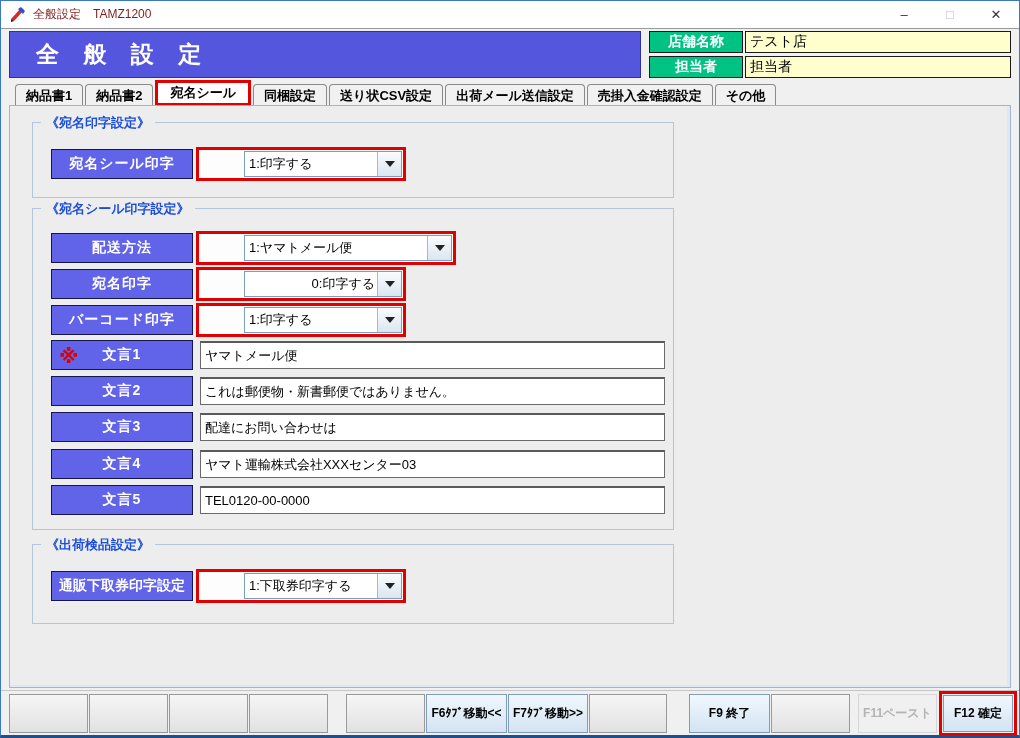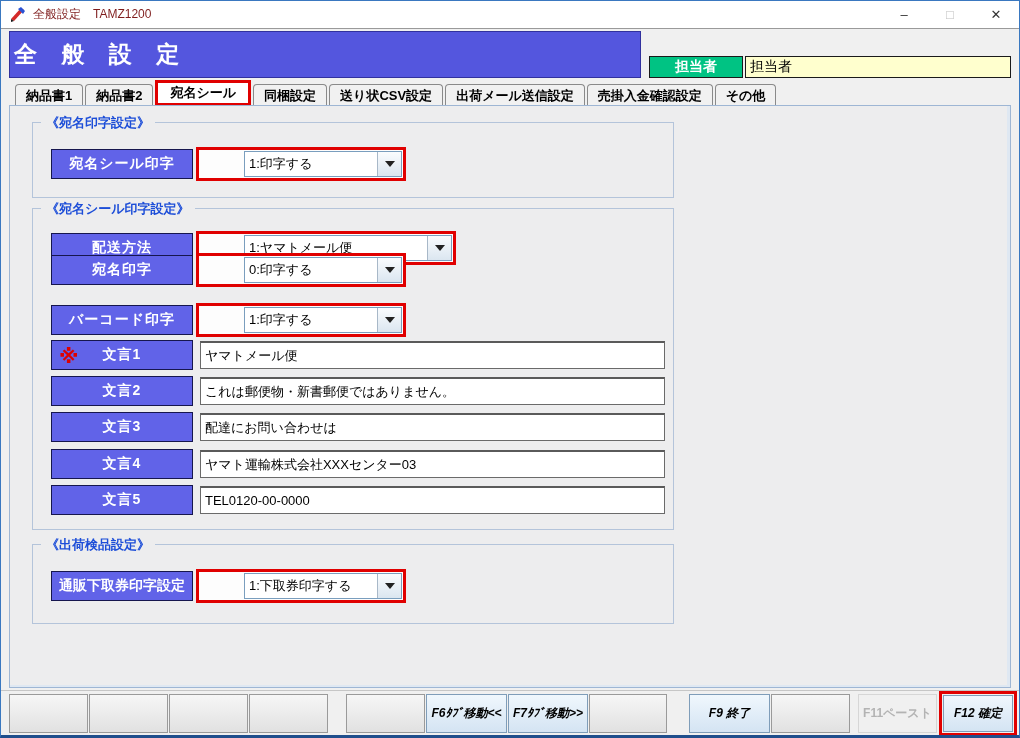--- a/index.html
+++ b/index.html
@@ -17,21 +17,21 @@
   .app-icon{ width:17px; height:17px; margin-right:7px; }
   .titlebar-text{ font-size:12px; color:#7f1d1d; }
   .caption-buttons{ position:absolute; right:0; top:0; height:27px; display:flex; }
   .cap-btn{ width:46px; height:27px; display:flex; align-items:center; justify-content:center;
     font-size:13px; color:#333; cursor:default; }
   .cap-btn.disabled{ color:#c0c0c0; }
   
   .header-title{
     position:absolute; top:30px; left:8px; width:632px; height:47px;
     background:#5456de; border:1px solid #31319e; color:#fff;
-    font-size:23px; font-weight:bold; letter-spacing:9px; line-height:45px; padding-left:4px;
+    font-size:23px; font-weight:bold; letter-spacing:9px; line-height:45px; padding-left:26px;
   }
   .info-row{ position:absolute; left:648px; right:8px; height:22px; display:flex; }
   .info-row.store{ top:30px; } .info-row.staff{ top:55px; }
   .info-label{
     width:94px; background:#00c383; border:1px solid #1a1a1a; color:#fff;
     font-size:14px; font-weight:bold; display:flex; align-items:center; justify-content:center;
     margin-right:2px;
   }
   .info-value{
     flex:1; background:#ffffce; border:1px solid #1a1a1a; color:#000;
@@ -90,21 +90,21 @@
   
   .fbar{
     position:absolute; left:0; right:0; bottom:0; height:45px; background:#f0f0f0;
     border-top:1px solid #c6c6c6;
   }
   .fbtn{
     position:absolute; top:3px; height:39px; display:flex; align-items:center; justify-content:center;
     font-size:12px; font-weight:bold; color:#000; cursor:default;
   }
   .fbtn.empty{ background:linear-gradient(#f6f6f6,#e1e1e1); border:1px solid #9a9a9a; }
-  .fbtn.key{ background:linear-gradient(#f0f7fd,#d4e4f3); border:1px solid #7f9db9;font-style:italic; }
+  .fbtn.key{ background:linear-gradient(#f0f7fd,#d4e4f3); border:1px solid #7f9db9; }
   .fbtn.disabled{ background:#f0f0f0; border:1px solid #d6d6d6; color:#b3b3b3; }
   .f12wrap{ position:absolute; top:0; left:938px; width:78px; height:45px;
     border:3px solid #e00000; display:flex; }
   .f12wrap .fbtn{ position:static; flex:1; height:auto; margin:1px; }
 </style>
 </head>
 <body>
 
 <div class="window">
 
@@ -116,20 +116,24 @@
     </svg>
     <span class="titlebar-text">全般設定　TAMZ1200</span>
     <div class="caption-buttons">
       <div class="cap-btn">–</div>
       <div class="cap-btn disabled">□</div>
       <div class="cap-btn">✕</div>
     </div>
   </div>
 
   <div class="header-title">全 般 設 定</div>
+  <div class="info-row store">
+    <div class="info-label">店舗名称</div>
+    <div class="info-value">テスト店</div>
+  </div>
   <div class="info-row staff">
     <div class="info-label">担当者</div>
     <div class="info-value">担当者</div>
   </div>
 
   <div class="tabstrip">
     <div class="tab">納品書1</div>
     <div class="tab">納品書2</div>
     <div class="tab active">宛名シール</div>
     <div class="tab">同梱設定</div>
@@ -160,21 +164,21 @@
       <div class="frow" style="top:22px;">
         <div class="flabel">配送方法</div>
         <div class="redbox">
           <div class="combo w208">
             <span class="combo-text">1:ヤマトメール便</span>
             <span class="combo-arrow"></span>
           </div>
         </div>
       </div>
 
-      <div class="frow" style="top:44px;">
+      <div class="frow" style="top:58px;text-align:right;">
         <div class="flabel">宛名印字</div>
         <div class="redbox">
           <div class="combo w158">
             <span class="combo-text">0:印字する</span>
             <span class="combo-arrow"></span>
           </div>
         </div>
       </div>
 
       <div class="frow" style="top:94px;">

